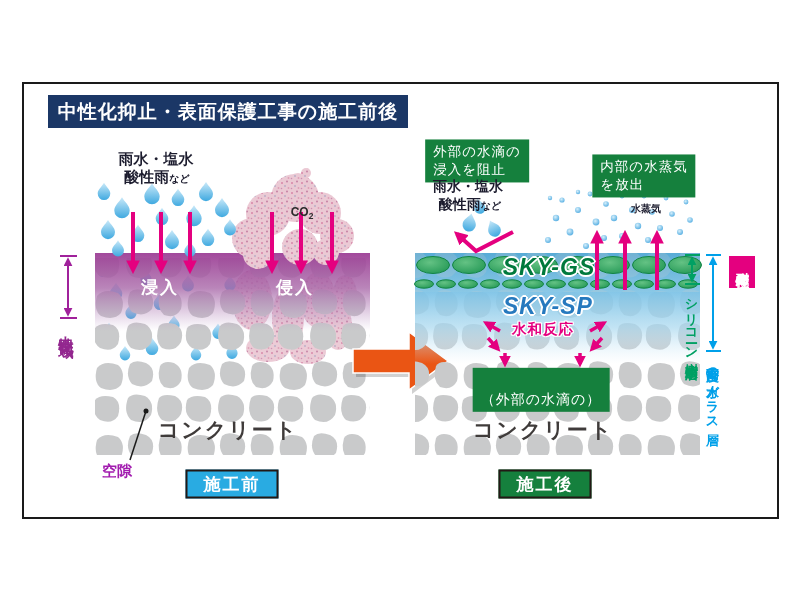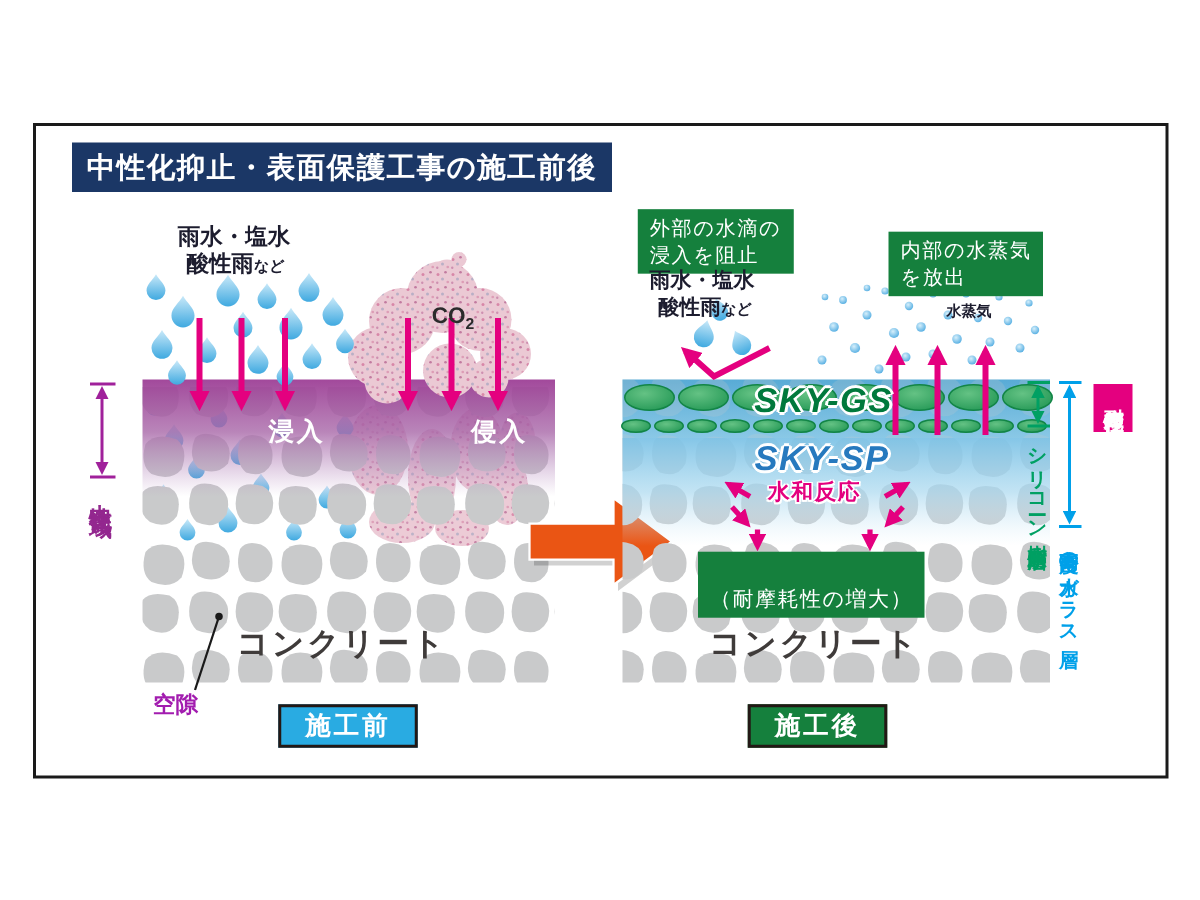--- a/index.html
+++ b/index.html
@@ -7,21 +7,21 @@
          font-family:"Liberation Sans","DejaVu Sans",sans-serif;}
   #frame{position:absolute;left:22px;top:82px;width:753px;height:433px;
          border:2px solid #1a1a1a;background:#ffffff;}
   #diagram-svg{position:absolute;left:0;top:0;width:800px;height:600px;}
   .title-bar{position:absolute;left:48px;top:95px;width:360px;height:33px;background:#1B3766;
              color:#ffffff;font-weight:bold;font-size:19px;display:flex;align-items:center;
              justify-content:center;letter-spacing:1px;}
   .lbl{position:absolute;transform:translate(-50%,-50%);font-weight:bold;white-space:nowrap;
        line-height:1.25;text-align:center;}
   .dark{color:#1c1c2e;}
-  .white{color:#ffffff;margin-left:38px;}
+  .white{color:#ffffff;}
   .sm{font-size:10px;}
   .vlbl{position:absolute;writing-mode:vertical-rl;text-orientation:upright;font-weight:bold;
         white-space:nowrap;letter-spacing:2px;line-height:1;}
   .badge{position:absolute;transform:translate(-50%,-50%);border:2.5px solid #231815;
          color:#fff;font-weight:bold;font-size:17px;padding:1px 16px;letter-spacing:2px;}
   .callout{position:absolute;transform:translate(-50%,-50%);background:#15803d;color:#fff;
            font-weight:normal;font-size:13.5px;text-align:left;padding:4px 8px;line-height:1.3;
            letter-spacing:1px;white-space:nowrap;}
   .sky-text{font-size:23px;font-weight:bold;font-style:italic;letter-spacing:1px;
     text-shadow:-2px 0 0 #fff,2px 0 0 #fff,0 -2px 0 #fff,0 2px 0 #fff,
@@ -290,21 +290,21 @@
       </g>
     </g>
   </svg>
 
   <div class="title-bar">中性化抑止・表面保護工事の施工前後</div>
 
   <div class="lbl dark" style="left:156px;top:159px;font-size:15px;">雨水・塩水</div>
   <div class="lbl dark" style="left:157px;top:177px;font-size:15px;">
     <span>酸性雨</span><span class="sm">など</span>
   </div>
-  <div class="lbl" style="left:302px;top:213px;font-size:15px;color:#2b2b2b;">
+  <div class="lbl" style="left:302px;top:213px;font-size:12px;color:#2b2b2b;">
     <span>CO</span><sub style="font-size:0.7em;">2</sub>
   </div>
   <div class="lbl white" style="left:160px;top:288px;font-size:17px;letter-spacing:2px;">浸入</div>
   <div class="lbl white" style="left:295px;top:288px;font-size:17px;letter-spacing:2px;">侵入</div>
   <div class="vlbl" style="left:59px;top:324px;font-size:15px;color:#93278F;">中性化領域</div>
   <div class="lbl" style="left:228px;top:430px;font-size:21px;color:#3F3B3A;letter-spacing:2px;">コンクリート</div>
   <div class="lbl" style="left:117px;top:471px;font-size:15px;color:#a21caf;">空隙</div>
   <div class="badge" style="left:232px;top:484px;background:#29ABE2;">施工前</div>
 
   <div class="callout" style="left:477px;top:161px;">
@@ -318,20 +318,20 @@
   <div class="lbl dark" style="left:468px;top:187px;font-size:14px;">雨水・塩水</div>
   <div class="lbl dark" style="left:470px;top:205px;font-size:14px;">
     <span>酸性雨</span><span class="sm">など</span>
   </div>
   <div class="lbl dark" style="left:646px;top:209px;font-size:10px;">水蒸気</div>
   <div class="lbl sky-text" style="left:548px;top:306px;color:#2679BE;">SKY-SP</div>
   <div class="lbl sky-text" style="left:549px;top:267px;color:#00793C;">SKY-GS</div>
   <div class="lbl outline-w" style="left:543px;top:329px;font-size:14.5px;color:#E4007F;letter-spacing:1px;">水和反応</div>
   <div class="callout" style="left:541px;top:390px;font-size:14px;">
     <br>
-    <span>（耐摩耗性の増大）</span>
+    <span>（外部の水滴の）</span>
   </div>
   <div class="lbl" style="left:543px;top:430px;font-size:21px;color:#3F3B3A;letter-spacing:2px;">コンクリート</div>
   <div class="badge" style="left:545px;top:484px;background:#15803d;">施工後</div>
   <div class="vlbl" style="left:685px;top:289px;font-size:13px;color:#00A063;letter-spacing:1px;">シリコーン樹脂防水層</div>
   <div class="vlbl" style="left:706px;top:356px;font-size:13px;color:#00A0E9;letter-spacing:1px;">高密度の水ガラス層</div>
   <div class="abrasion-box">耐摩耗性の増大</div>
 </div>
 
 </body></html>

